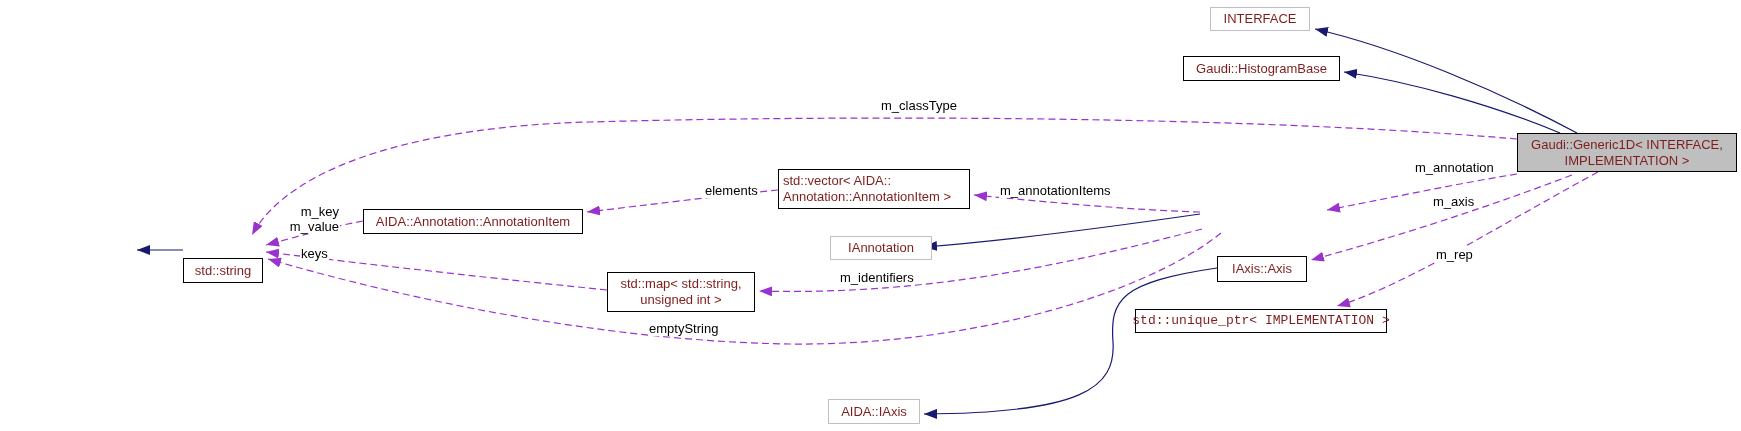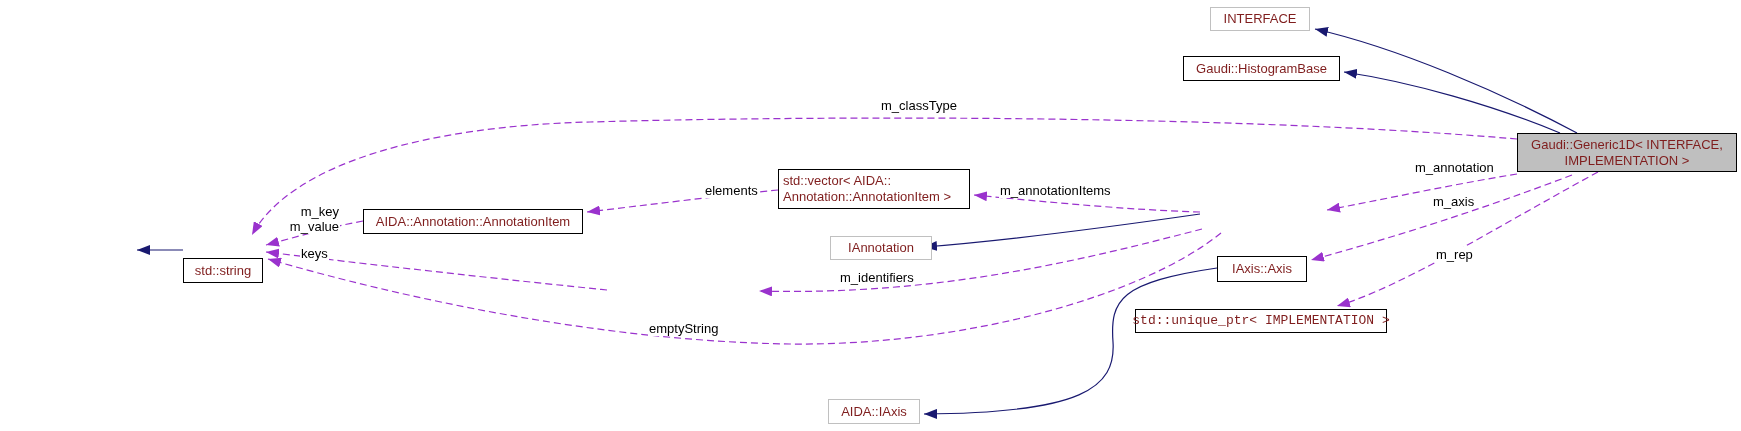--- a/index.html
+++ b/index.html
@@ -86,20 +86,24 @@
   <div class="node left-justify" style="left:778px;top:169px;width:192px;height:40px;">
     <span>std::vector&lt; AIDA::</span>
     <span>Annotation::AnnotationItem &gt;</span>
   </div>
 
   <div class="node external" style="left:830px;top:236px;width:102px;height:24px;">
     <span>IAnnotation</span>
   </div>
 
 
+  <div class="node" style="left:607px;top:272px;width:148px;height:40px;">
+    <span>std::map&lt; std::string,</span>
+    <span>unsigned int &gt;</span>
+  </div>
 
   <div class="node" style="left:1217px;top:256px;width:90px;height:26px;">
     <span>IAxis::Axis</span>
   </div>
 
   <div class="node" style="left:1135px;top:309px;width:252px;height:24px;font-family:Liberation Mono, monospace;">
     <span>std::unique_ptr&lt; IMPLEMENTATION &gt;</span>
   </div>
 
   <div class="node external" style="left:828px;top:399px;width:92px;height:25px;">

